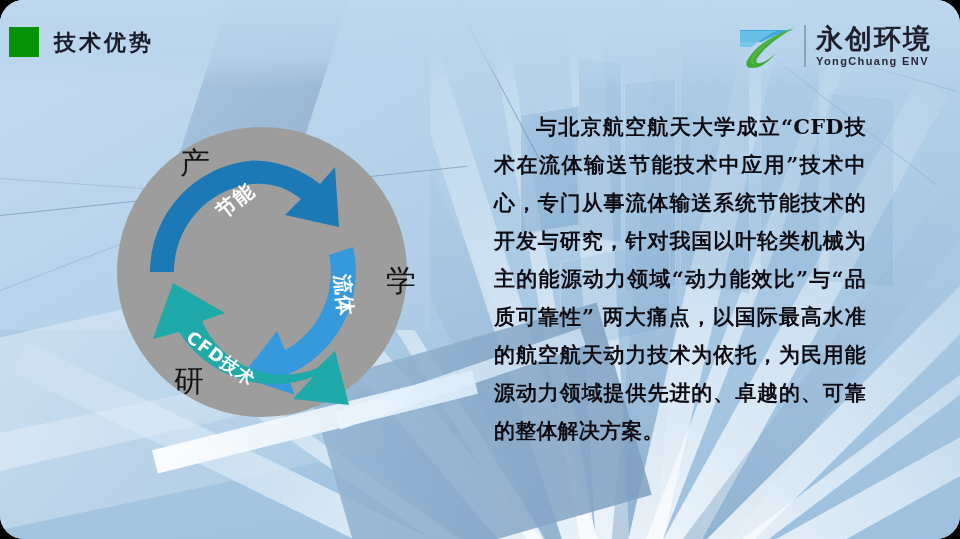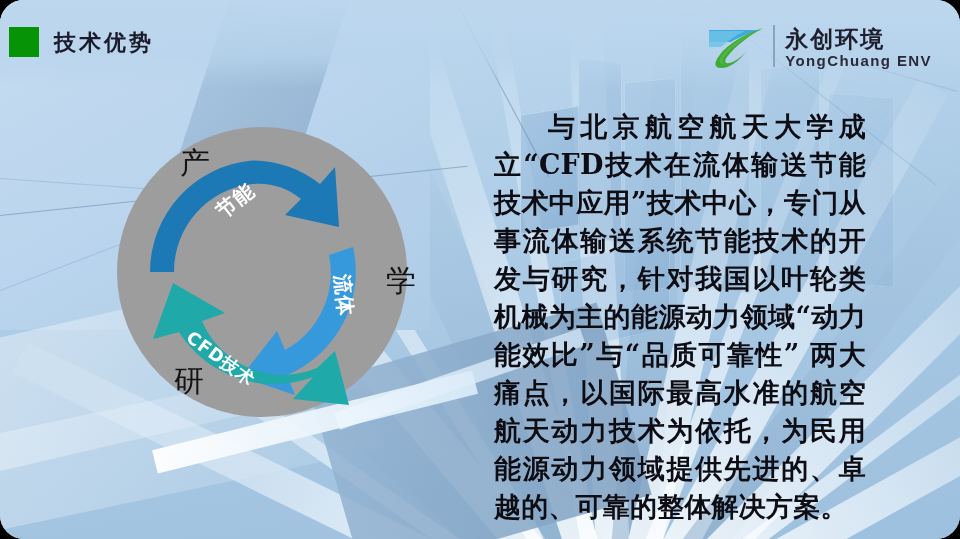--- a/index.html
+++ b/index.html
@@ -106,25 +106,25 @@
     align-items: center;
   }
   .logo-mark { width: 62px; height: 48px; position: relative; }
   .logo-divider {
     width: 2px; height: 42px;
     background: #8aa4bb;
     margin: 0 10px 0 6px;
   }
   .logo-words { display: flex; flex-direction: column; justify-content: center; }
   .logo-cn {
-    font-size: 23px; font-weight: bold; color: #1e1e2c;
+    font-size: 27px; font-weight: bold; color: #1e1e2c;
     letter-spacing: 2px; line-height: 29px; white-space: nowrap;
   }
   .logo-en {
-    font-size: 15px; font-weight: bold; color: #2a2a38;
+    font-size: 11px; font-weight: bold; color: #2a2a38;
     letter-spacing: 1.4px; line-height: 14px; white-space: nowrap;
   }
 
   
   .cycle {
     position: absolute;
     left: 117px; top: 127px;
     width: 290px; height: 290px;
   }
   .cycle svg { display: block; }
@@ -149,21 +149,21 @@
   .arrow-text.small { font-size: 17.5px; }
 
   
   .body-text {
     position: absolute;
     left: 494px; top: 108px;
     width: 372px;
     color: #0d0d16;
     font-family: "DejaVu Serif", "Liberation Serif", serif;
     font-weight: bold;
-    font-size: 27px;
+    font-size: 21px;
     line-height: 38px;
     text-align: justify;
     text-indent: 2em;
     letter-spacing: 0.2px;
     text-shadow: 0 0 1px rgba(255,255,255,0.35);
   }
 </style>
 </head>
 <body>
 

